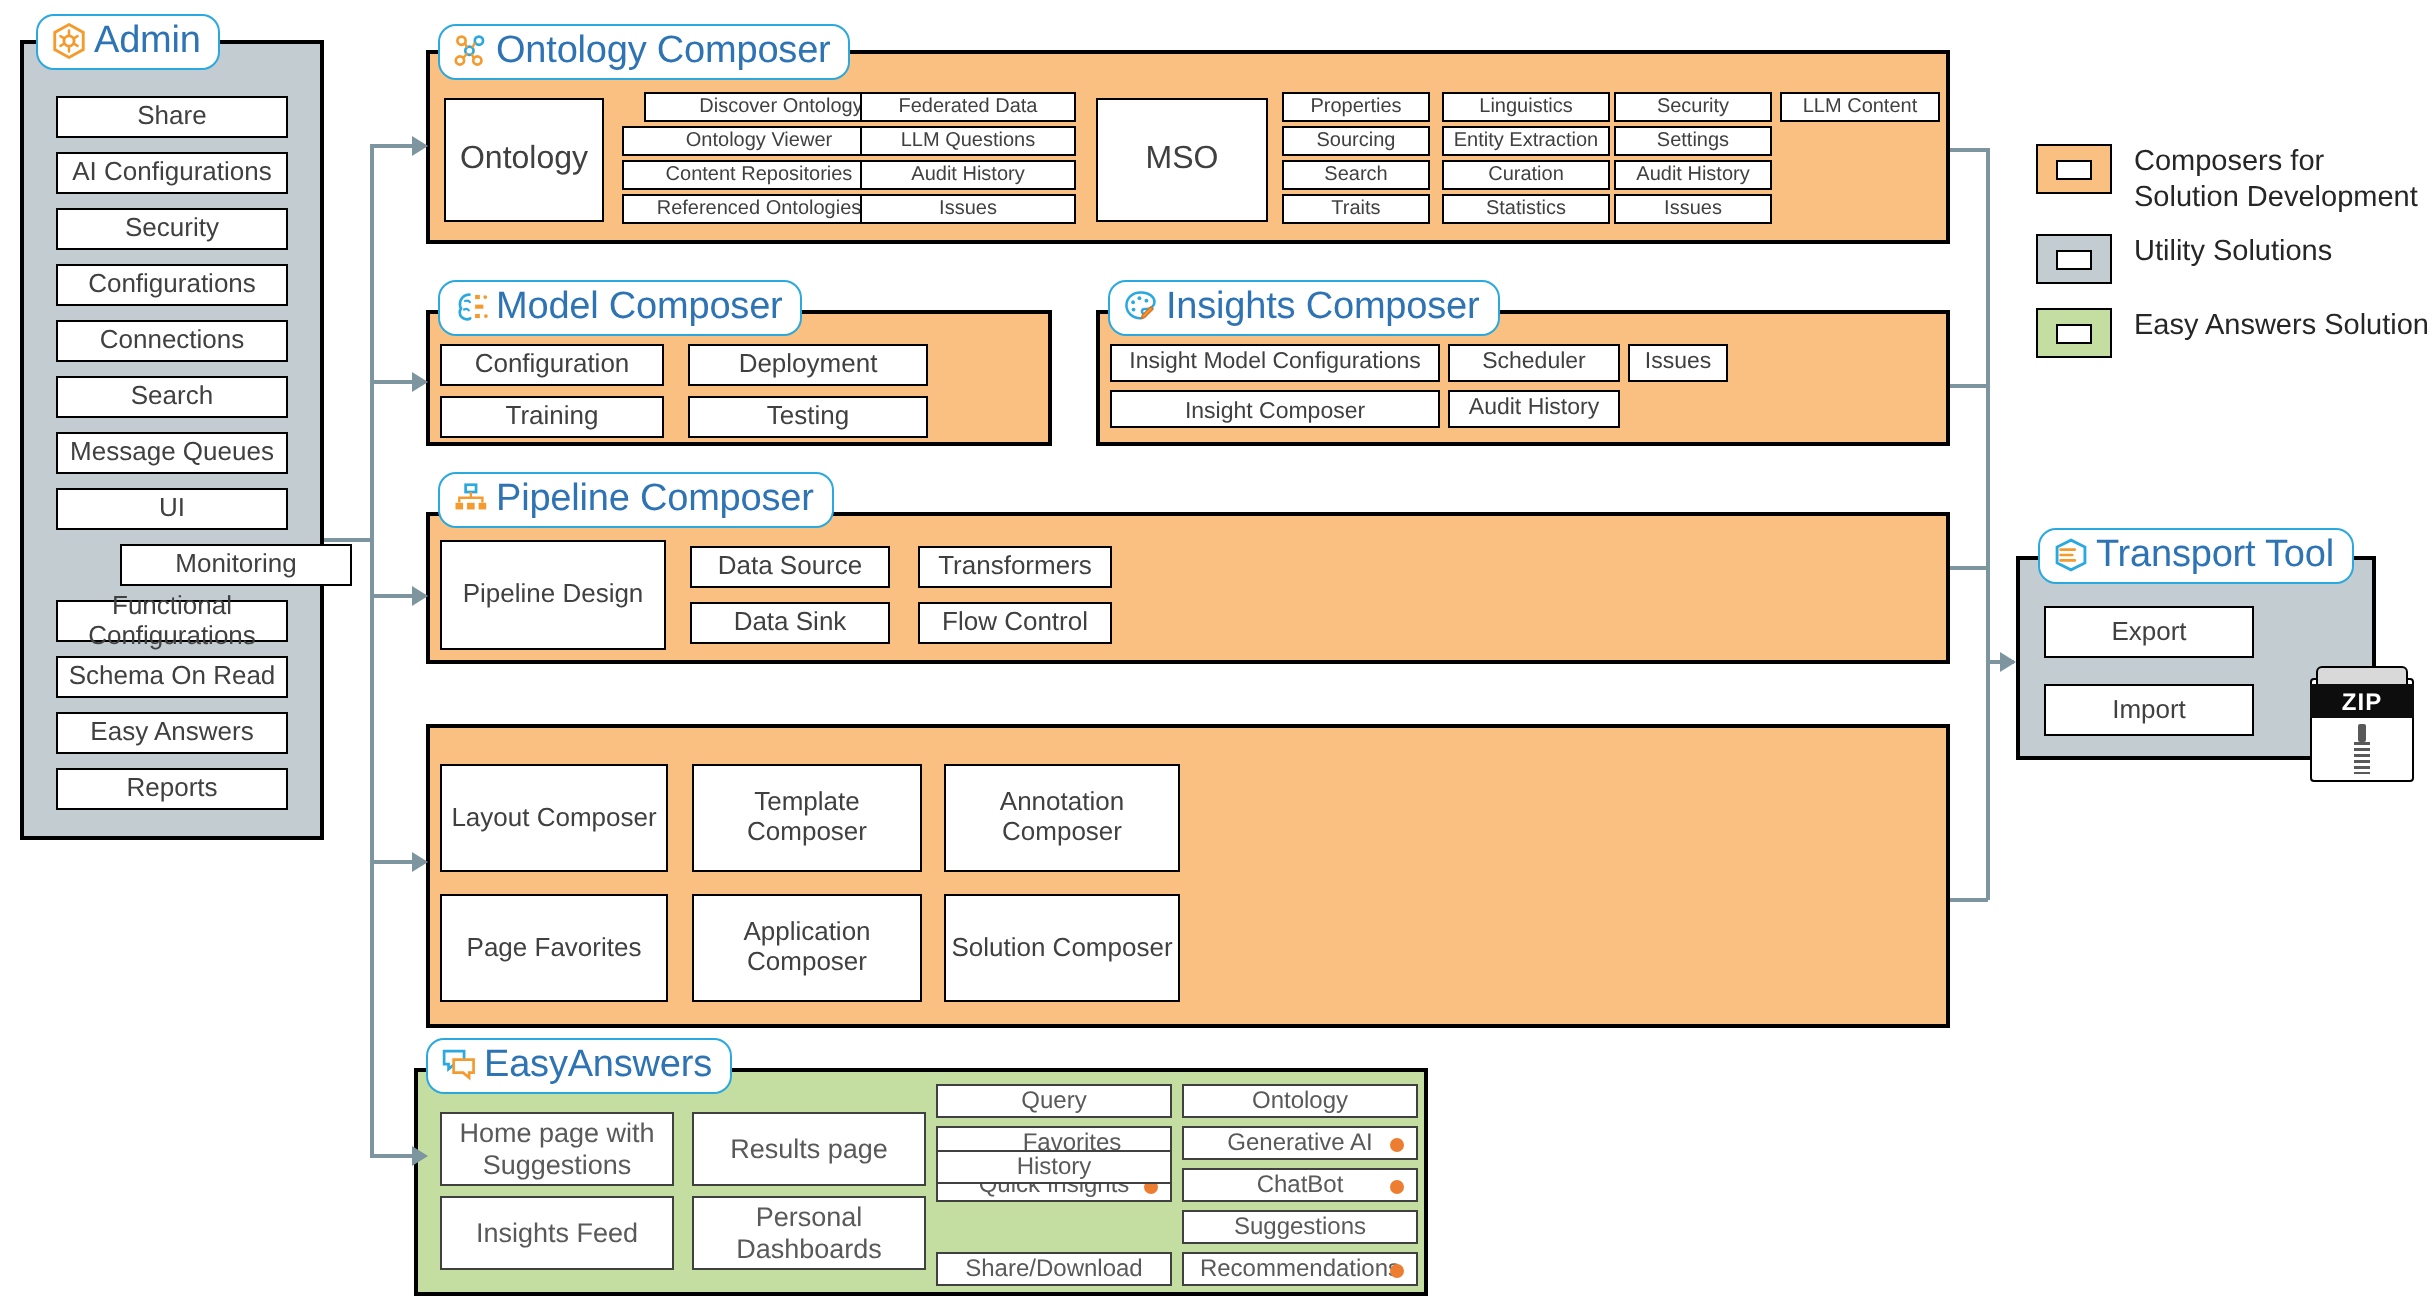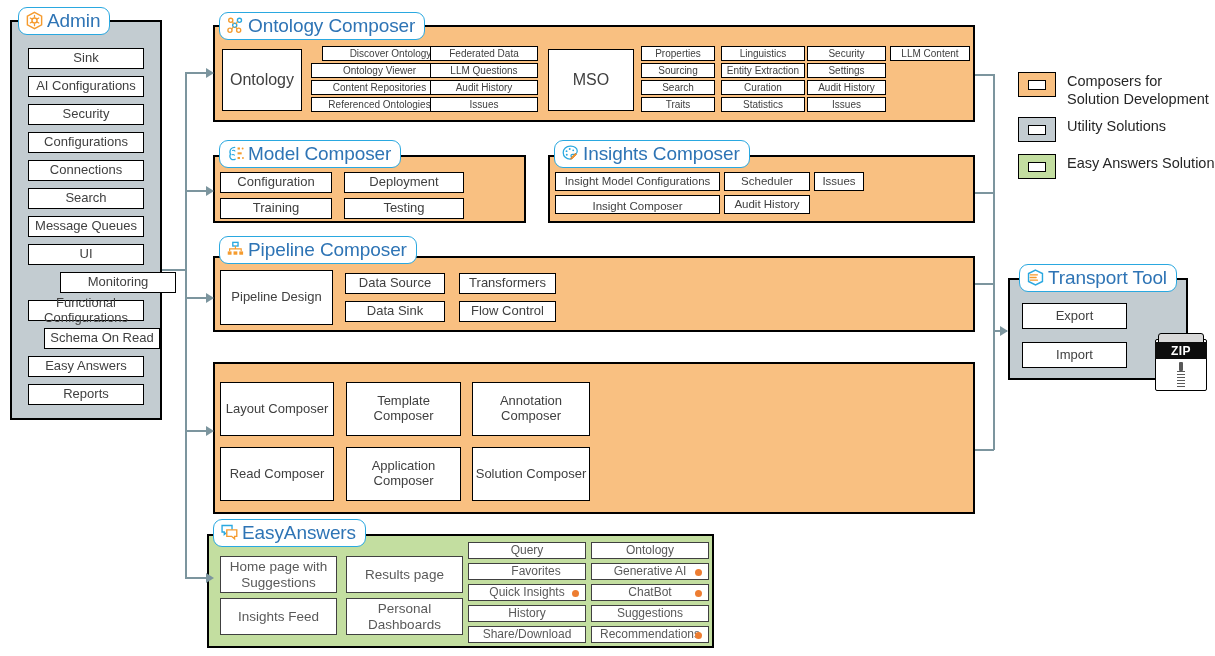--- a/index.html
+++ b/index.html
@@ -73,21 +73,21 @@
         <path d="M12 1.6 21 6.6v10.8L12 22.4 3 17.4V6.6z" fill="none" stroke="#F59B2E" stroke-width="1.8"></path>
         <circle cx="12" cy="12" r="3.2" fill="none" stroke="#F59B2E" stroke-width="1.8"></circle>
         <path d="M12 5.4v2.2M12 16.4v2.2M6.6 8.9l1.9 1.1M15.5 14l1.9 1.1M6.6 15.1l1.9-1.1M15.5 10l1.9-1.1" stroke="#F59B2E" stroke-width="1.6" stroke-linecap="round"></path>
       </svg>
     </span>
     <span class="txt">Admin</span>
   </div>
 
   <div id="admin-items">
       <div class="cell md" style="left: 28px; top: 48px; width: 116px; height: 21px;">
-        <span>Sink</span>
+        <span>Share</span>
       </div>
       <div class="cell md" style="left: 28px; top: 76px; width: 116px; height: 21px;">
         <span>AI Configurations</span>
       </div>
       <div class="cell md" style="left: 28px; top: 104px; width: 116px; height: 21px;">
         <span>Security</span>
       </div>
       <div class="cell md" style="left: 28px; top: 132px; width: 116px; height: 21px;">
         <span>Configurations</span>
       </div>
@@ -102,21 +102,21 @@
       </div>
       <div class="cell md" style="left: 28px; top: 244px; width: 116px; height: 21px;">
         <span>UI</span>
       </div>
       <div class="cell md" style="left: 28px; top: 272px; width: 116px; height: 21px; margin-left: 32px;">
         <span>Monitoring</span>
       </div>
       <div class="cell md" style="left: 28px; top: 300px; width: 116px; height: 21px;">
         <span>Functional Configurations</span>
       </div>
-      <div class="cell md" style="left: 28px; top: 328px; width: 116px; height: 21px; margin-left: 16px;">
+      <div class="cell md" style="left: 28px; top: 328px; width: 116px; height: 21px;">
         <span>Schema On Read</span>
       </div>
       <div class="cell md" style="left: 28px; top: 356px; width: 116px; height: 21px;">
         <span>Easy Answers</span>
       </div>
       <div class="cell md" style="left: 28px; top: 384px; width: 116px; height: 21px;">
         <span>Reports</span>
       </div>
     </div>
 
@@ -329,21 +329,21 @@
       </div>
       <div class="cell md" style="left: 346px; top: 382px; width: 115px; height: 54px;">
         <span>Template Composer</span>
       </div>
       <div class="cell md" style="left: 472px; top: 382px; width: 118px; height: 54px;">
         <span>Annotation Composer</span>
       </div>
     </div>
   <div id="ui-row2">
       <div class="cell md" style="left: 220px; top: 447px; width: 114px; height: 54px;">
-        <span>Read Composer</span>
+        <span>Page Favorites</span>
       </div>
       <div class="cell md" style="left: 346px; top: 447px; width: 115px; height: 54px;">
         <span>Application Composer</span>
       </div>
       <div class="cell md" style="left: 472px; top: 447px; width: 118px; height: 54px;">
         <span>Solution Composer</span>
       </div>
     </div>
 
   <div class="panel green" style="left:207px; top:534px; width:507px; height:114px;"></div>
@@ -378,21 +378,21 @@
       <div class="cell ea" style="left: 468px; top: 542px; width: 118px; height: 17px;">
         <span>Query</span>
       </div>
       <div class="cell ea" style="left: 468px; top: 563px; width: 118px; height: 17px; padding-left: 20px;">
         <span>Favorites</span>
       </div>
       <div class="cell ea" style="left: 468px; top: 584px; width: 118px; height: 17px; position: absolute;">
         <span>Quick Insights</span>
         <i class="dot" style="right: 6px; top: 5px;"></i>
       </div>
-      <div class="cell ea" style="left: 468px; top: 605px; width: 118px; height: 17px;">
+      <div class="cell ea" style="left: 468px; top: 575px; width: 118px; height: 17px;">
         <span>History</span>
       </div>
       <div class="cell ea" style="left: 468px; top: 626px; width: 118px; height: 17px;">
         <span>Share/Download</span>
       </div>
     </div>
   <div id="ea-r2">
       <div class="cell ea" style="left: 591px; top: 542px; width: 118px; height: 17px;">
         <span>Ontology</span>
       </div>

